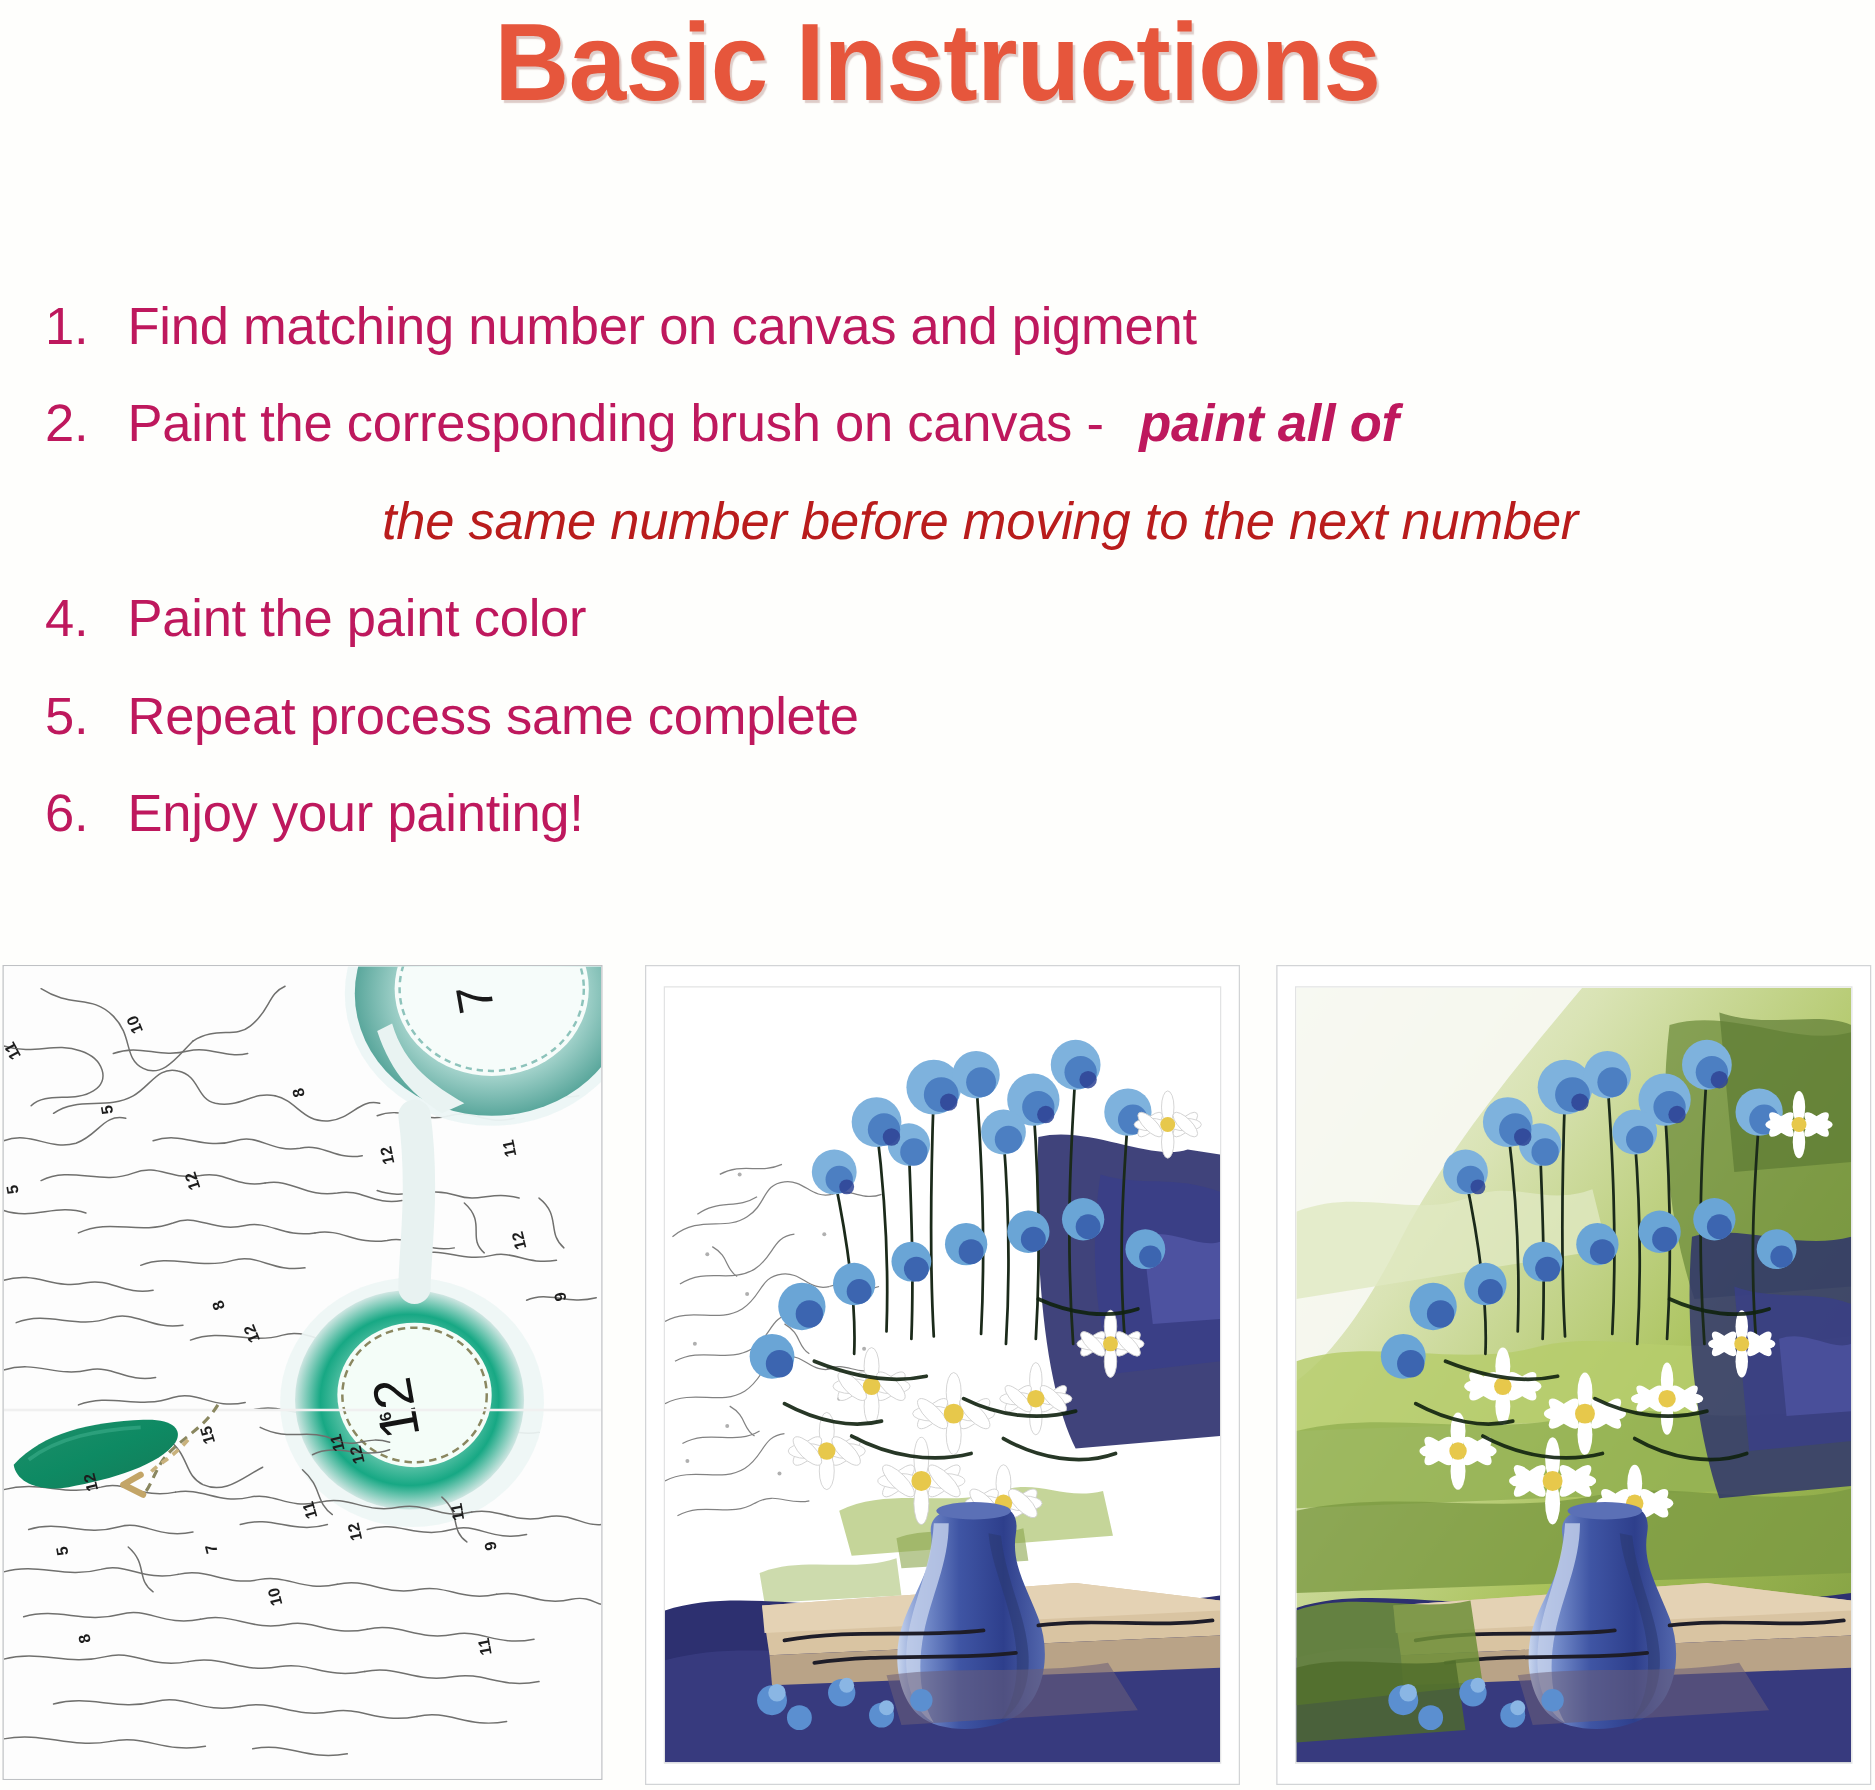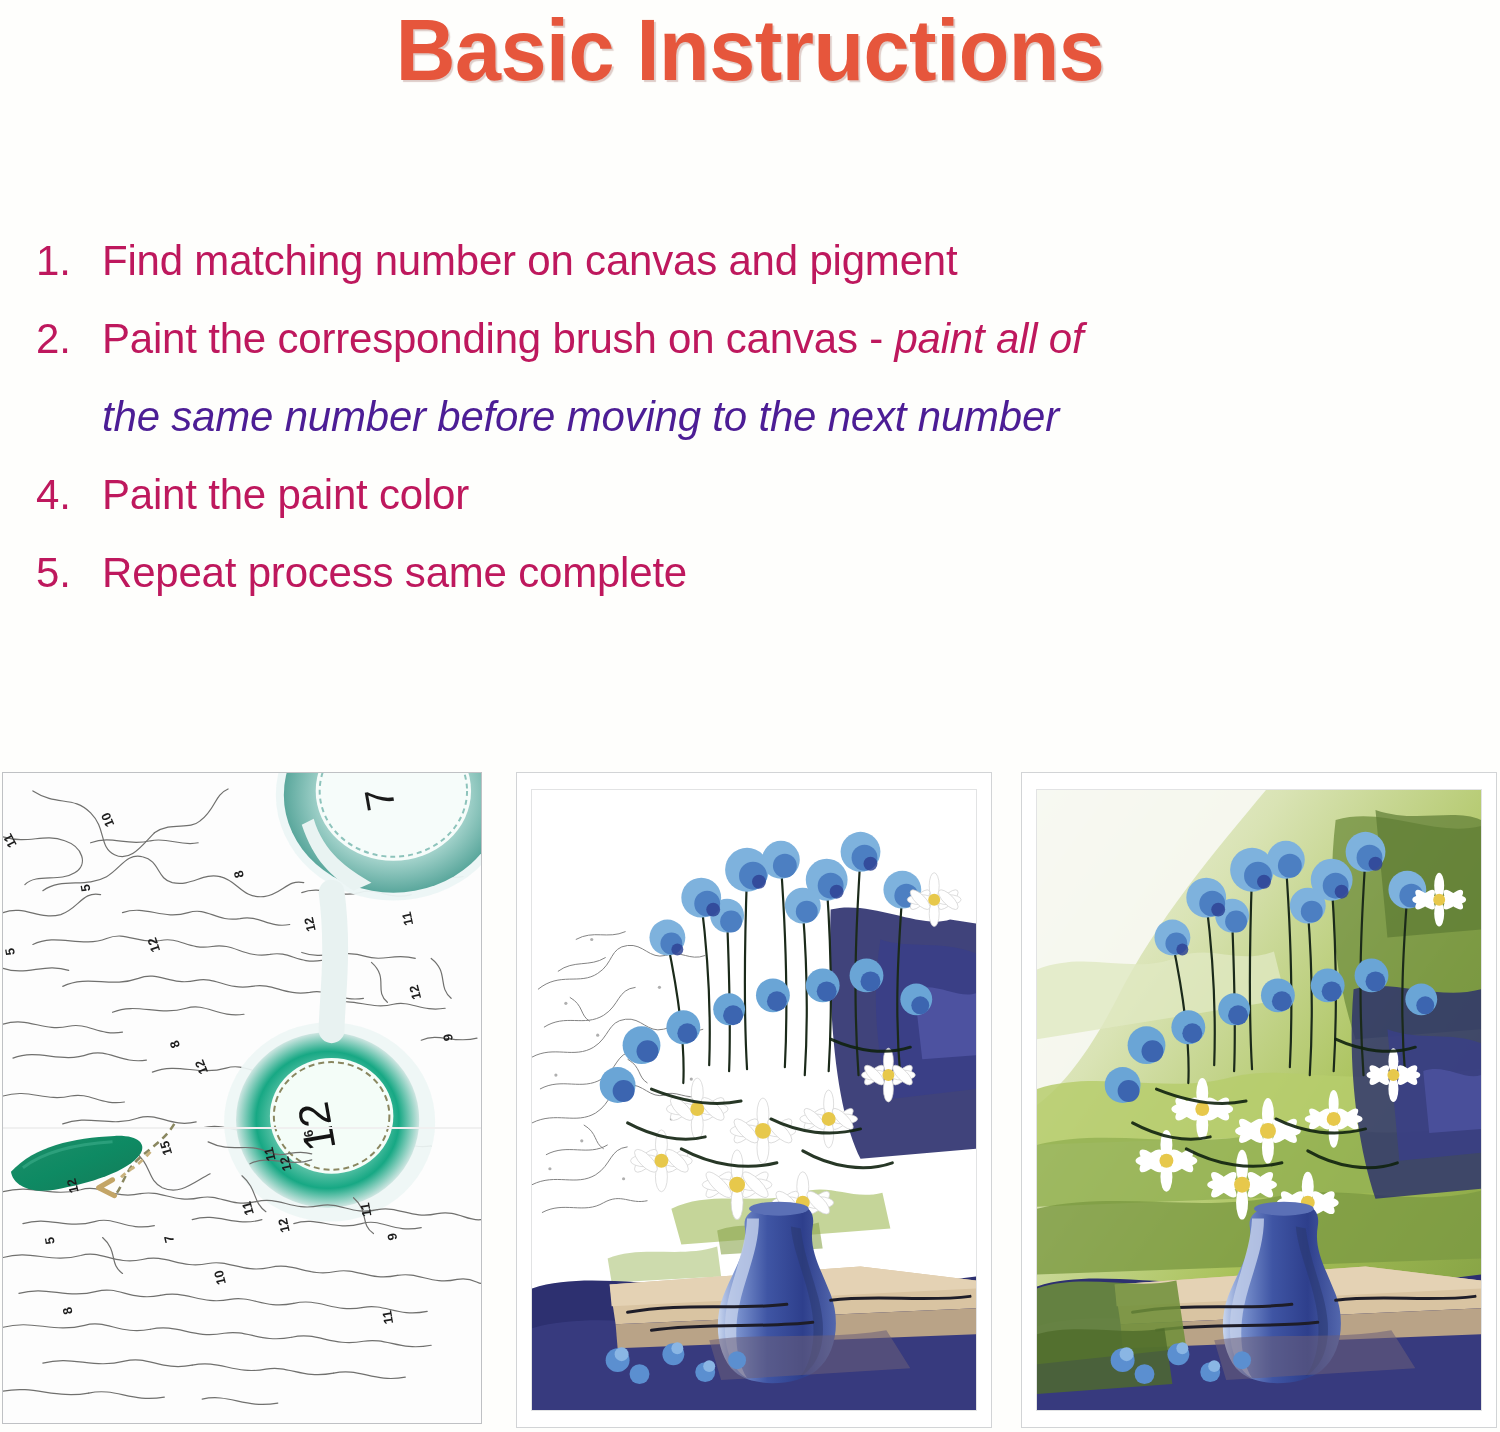--- a/index.html
+++ b/index.html
@@ -50,31 +50,32 @@
     white-space: nowrap;
     letter-spacing: -0.2px;
   }
   .step .num {
     display: inline-block;
     width: 66px;
     text-align: left;
     font-weight: 500;
   }
   .step .txt { font-weight: 500; }
-  .step .ital { font-style: italic; font-weight: 400; }
+  .step .ital { font-style: italic; font-weight: 700; margin-left: 17px; }
   .step-cont {
     display: block;
     padding-left: 66px;
     font-size: 42px;
     line-height: 78px;
     font-style: italic;
     font-weight: 500;
-    color: #4c1d95;
+    color: #b91c1c;
     white-space: nowrap;
     letter-spacing: -0.2px;
+    text-align: center;
   }
 
   
   #panels {
     position: absolute;
     left: 0; top: 772px;
     width: 1500px; height: 660px;
   }
   .panel {
     position: absolute;
@@ -117,20 +118,23 @@
 
 
     <div class="step">
       <span class="num">4.</span><span class="txt">Paint the paint color</span>
     </div>
 
     <div class="step">
       <span class="num">5.</span><span class="txt">Repeat process same complete</span>
     </div>
 
+    <div class="step">
+      <span class="num">6.</span><span class="txt">Enjoy your painting!</span>
+    </div>
 
   </div>
 
   <div id="panels">
 
     <div class="panel" id="panel-1">
       <div class="panel-inner">
         <svg viewBox="0 0 480 652" preserveAspectRatio="none">
           <defs>
             <radialGradient id="potPaintA" cx="50%" cy="50%" r="50%">

